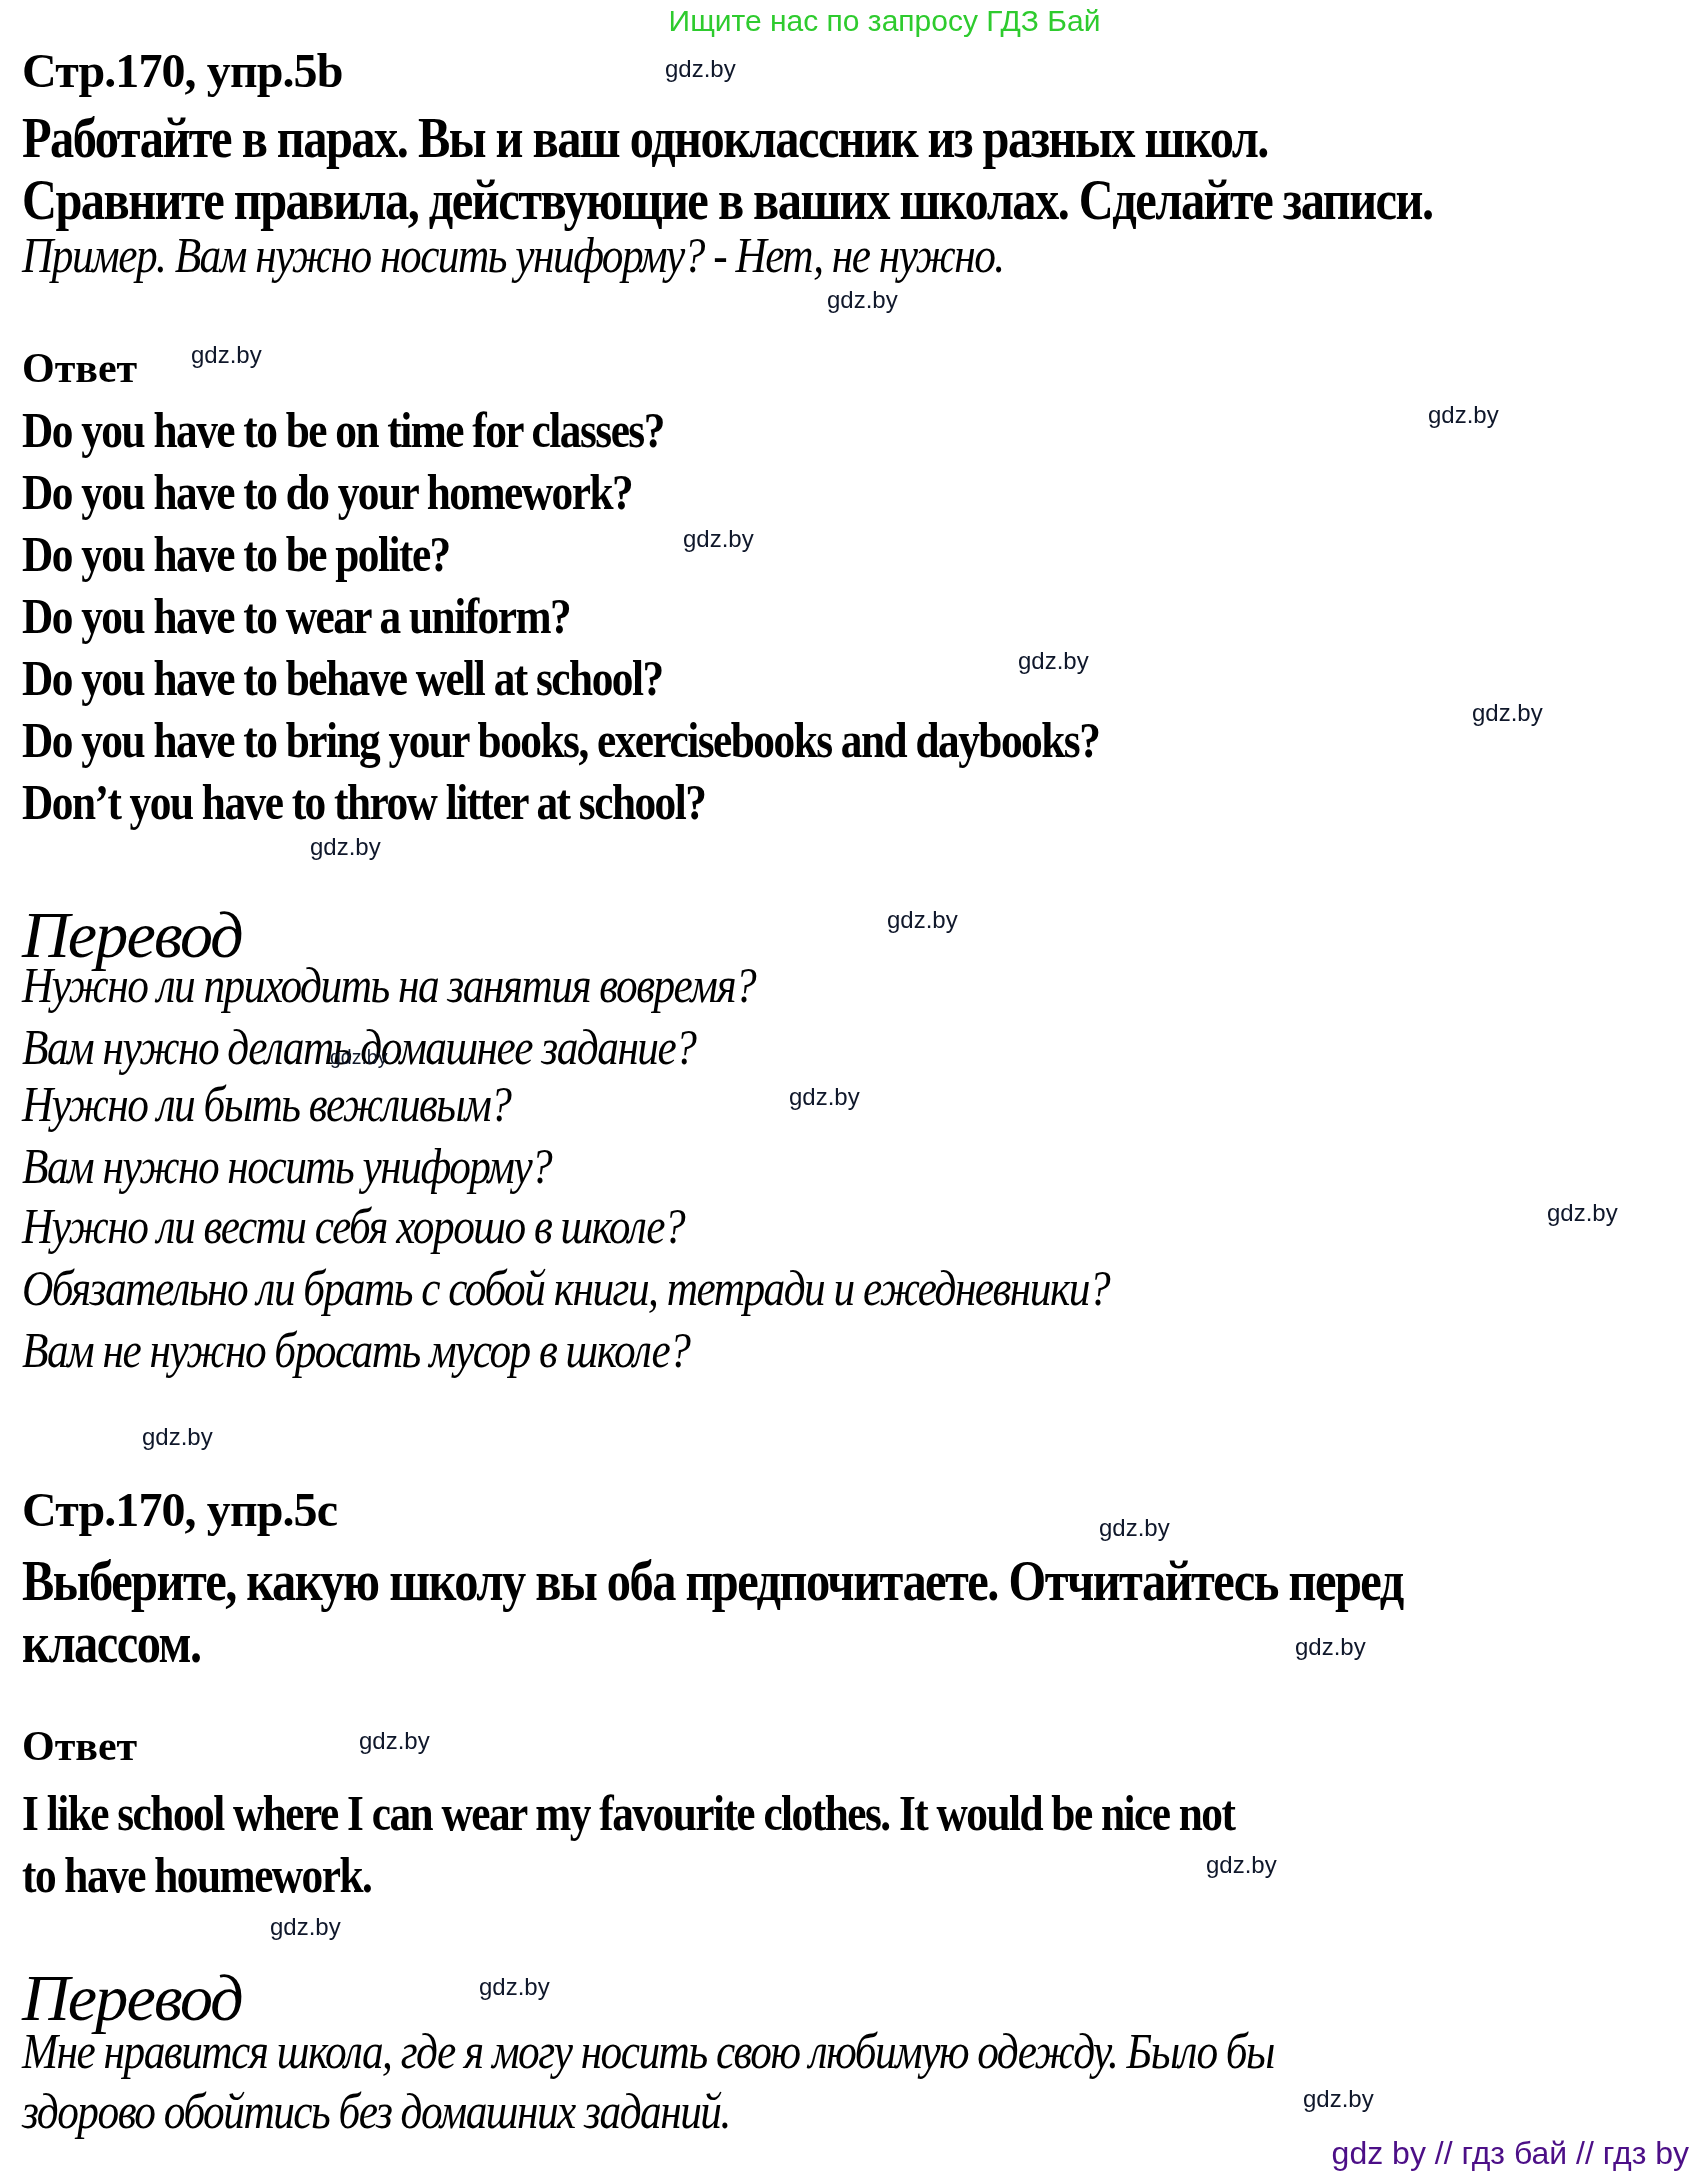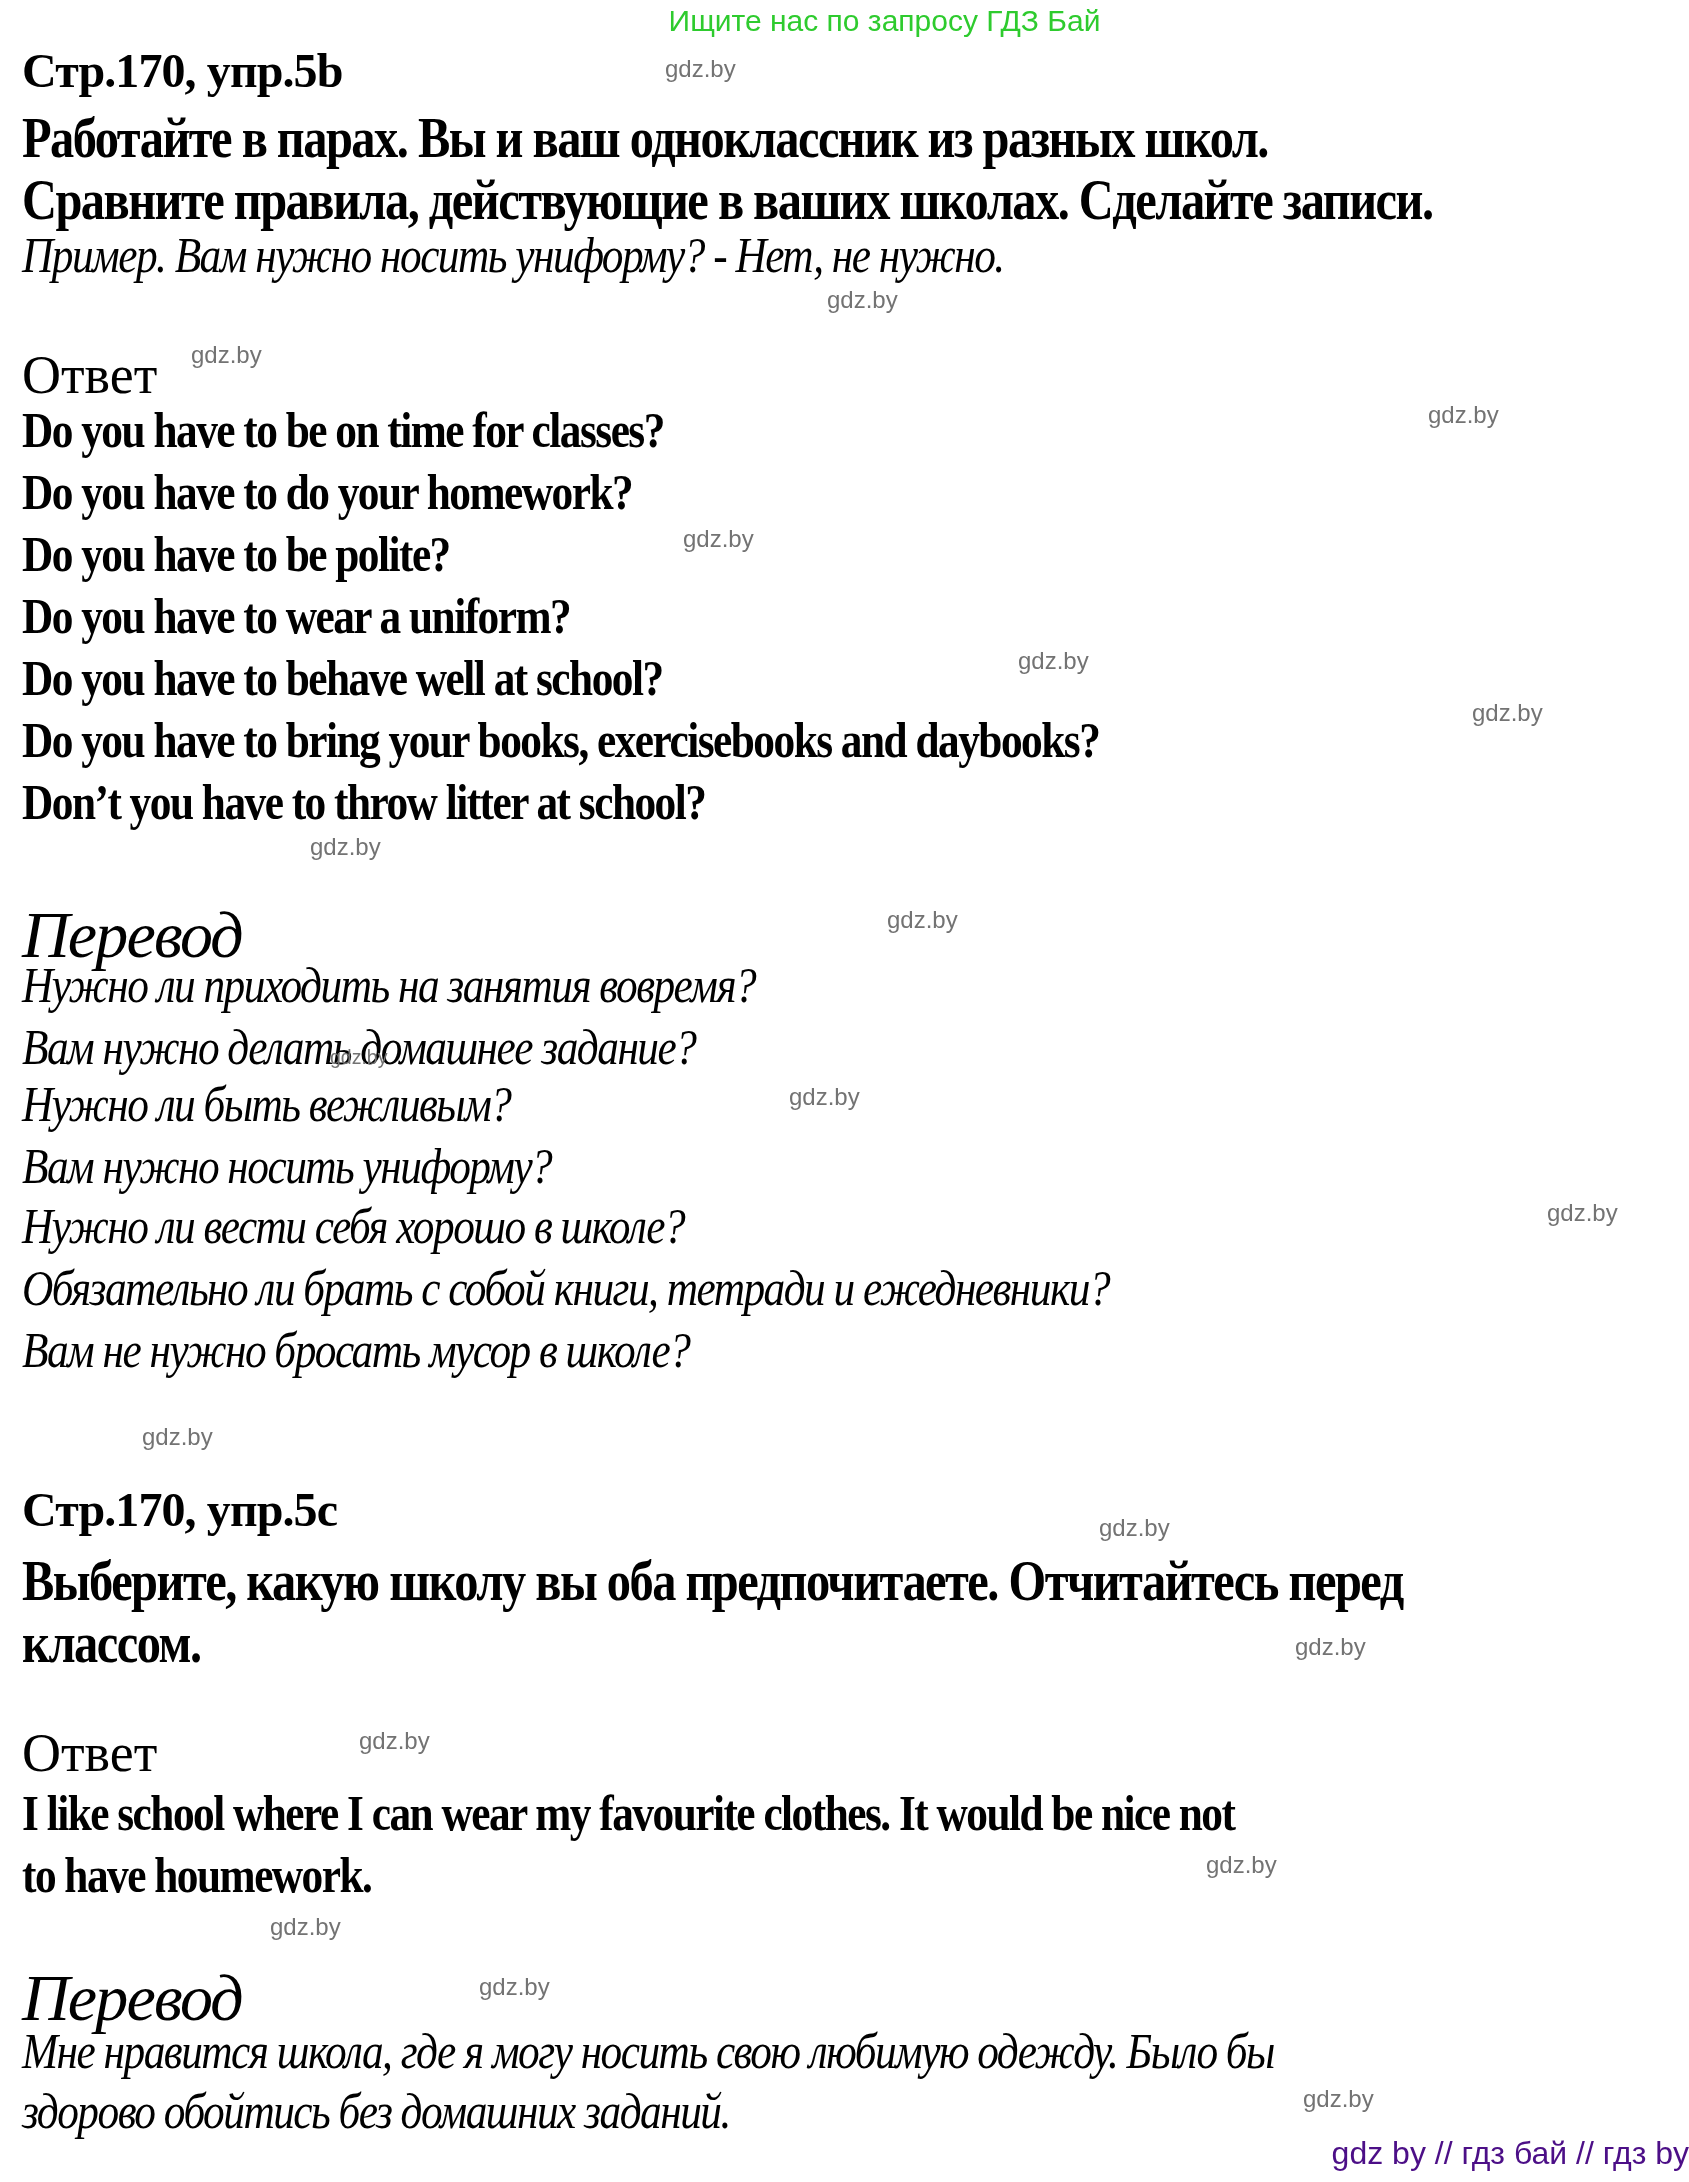--- a/index.html
+++ b/index.html
@@ -19,29 +19,29 @@
     top: 4.4px; left: 0; width: 100%;
     text-align: center;
     font-family: "Liberation Sans", sans-serif;
     font-size: 30px; font-weight: 400;
     color: #2ecb2e;
     padding-left: 40px;
   }
   .title   { font-size: 48px; font-weight: 700; letter-spacing: -0.9px; text-align: right; }
   .task    { font-size: 57px; font-weight: 700; letter-spacing: -1.8px; }
   .example { font-size: 51px; font-style: italic; letter-spacing: -1.8px; }
-  .label-b { font-size: 54px; font-weight: 400; }
+  .label-b { font-size: 42px; font-weight: 700; }
   .label-i { font-size: 66px; font-style: italic; letter-spacing: -1.8px; }
   .q       { font-size: 51px; font-weight: 700; letter-spacing: -1.8px; }
   .trans   { font-size: 51px; font-style: italic; letter-spacing: -1.8px; }
 
   .wm {
     position: absolute;
     font-family: "Liberation Sans", sans-serif;
-    font-size: 24px; color: #737373;
+    font-size: 24px; color: #0f172a;
     white-space: nowrap;
   }
   .wm-sm { font-size: 19.5px; }
 
   .footer {
     top: 2135px; left: 0; width: 100%;
     text-align: right;
     font-family: "Liberation Sans", sans-serif;
     font-size: 32px;
     color: #4c0f87;

